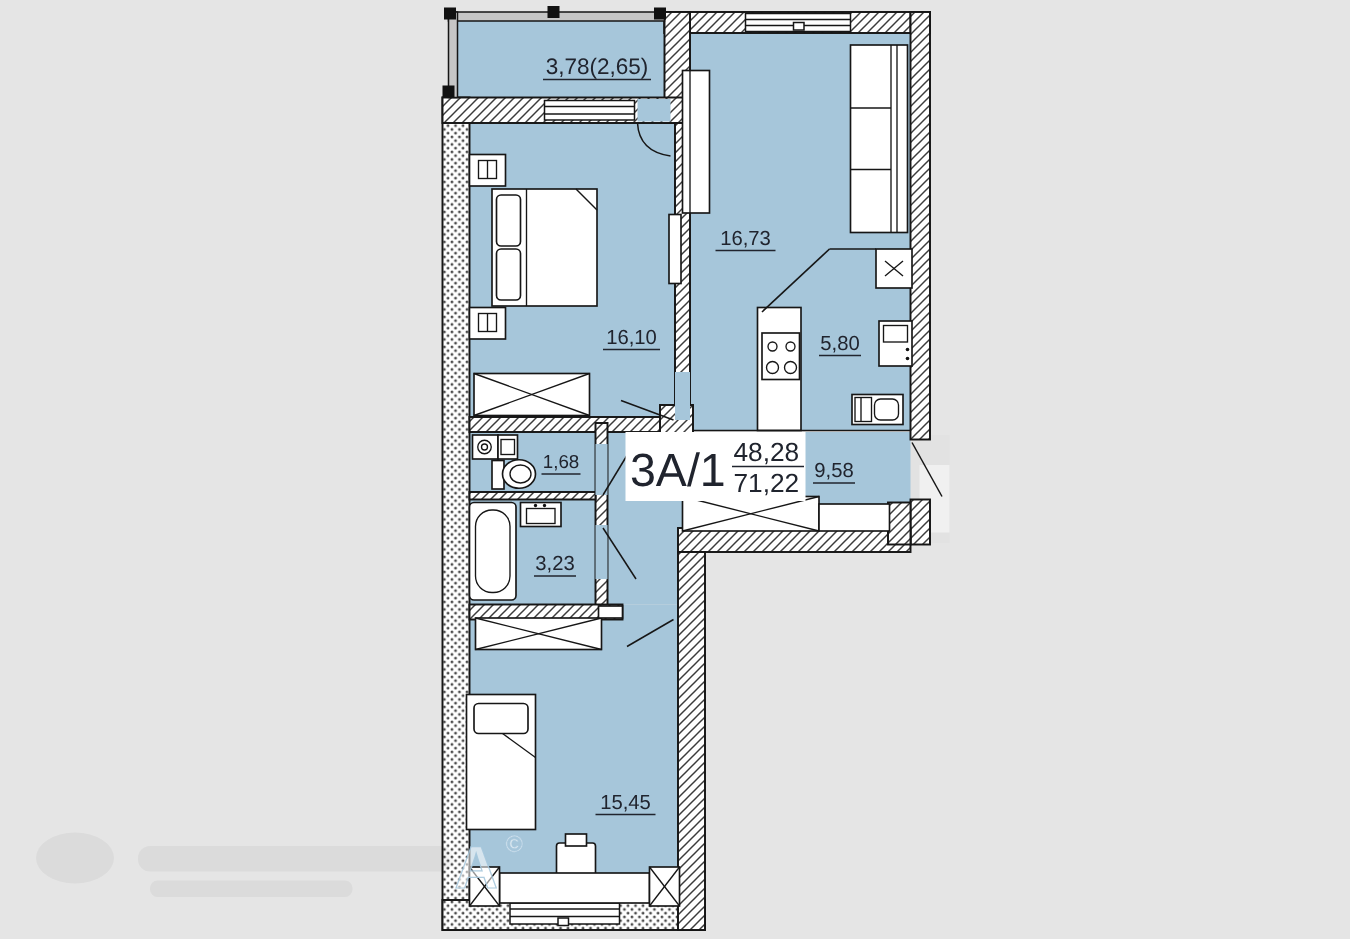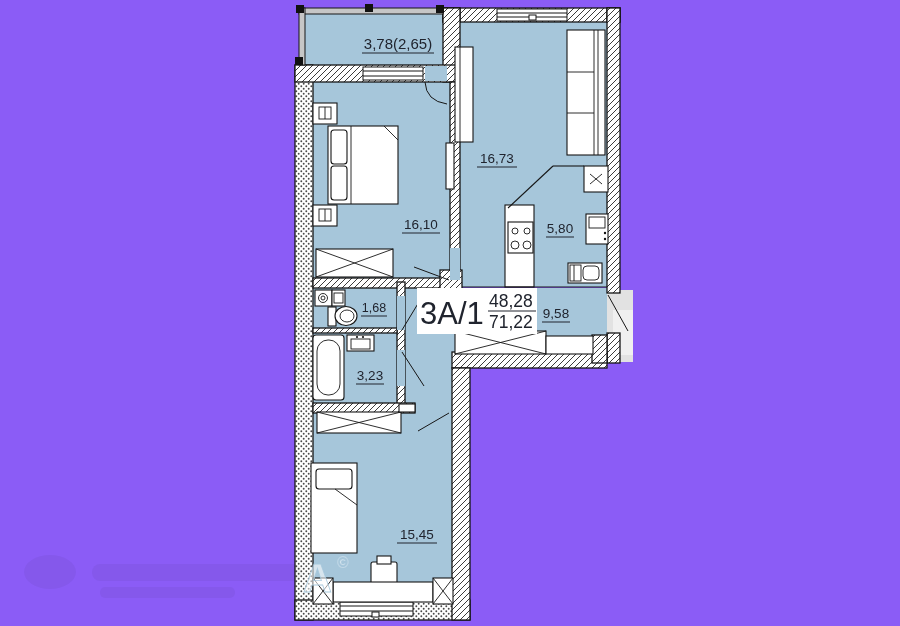--- a/index.html
+++ b/index.html
@@ -1,16 +1,16 @@
 <!DOCTYPE html>
 <html style="--floor: #a6c6da; --wall-line: #161616; --label: #20242e; --landing: #e2e2e2;"><head>
 <meta charset="utf-8">
 <style>
   html,body{margin:0;padding:0;background:#fff;width:900px;height:626px;overflow:hidden;}
-  #stage{position:relative;width:900px;height:626px;background:#8b5cf6;}
+  #stage{position:relative;width:900px;height:626px;background:#e5e5e5;}
   svg{position:absolute;left:0;top:0;}
   .wall{fill:url(#hatch);stroke:var(--wall-line);stroke-width:1.3;}
   .wall-sp{fill:url(#speckle);stroke:var(--wall-line);stroke-width:1.3;}
   .bwall{fill:#c6c6c6;stroke:var(--wall-line);stroke-width:1;}
   .post{fill:#111;stroke:none;}
   .floor{fill:var(--floor);stroke:none;}
   .furn{fill:#ffffff;stroke:var(--wall-line);stroke-width:1.1;}
   .furn-thin{fill:none;stroke:var(--wall-line);stroke-width:0.9;}
   .line{stroke:var(--wall-line);stroke-width:1.1;fill:none;}
   .swing{stroke:var(--wall-line);stroke-width:1;fill:none;}

